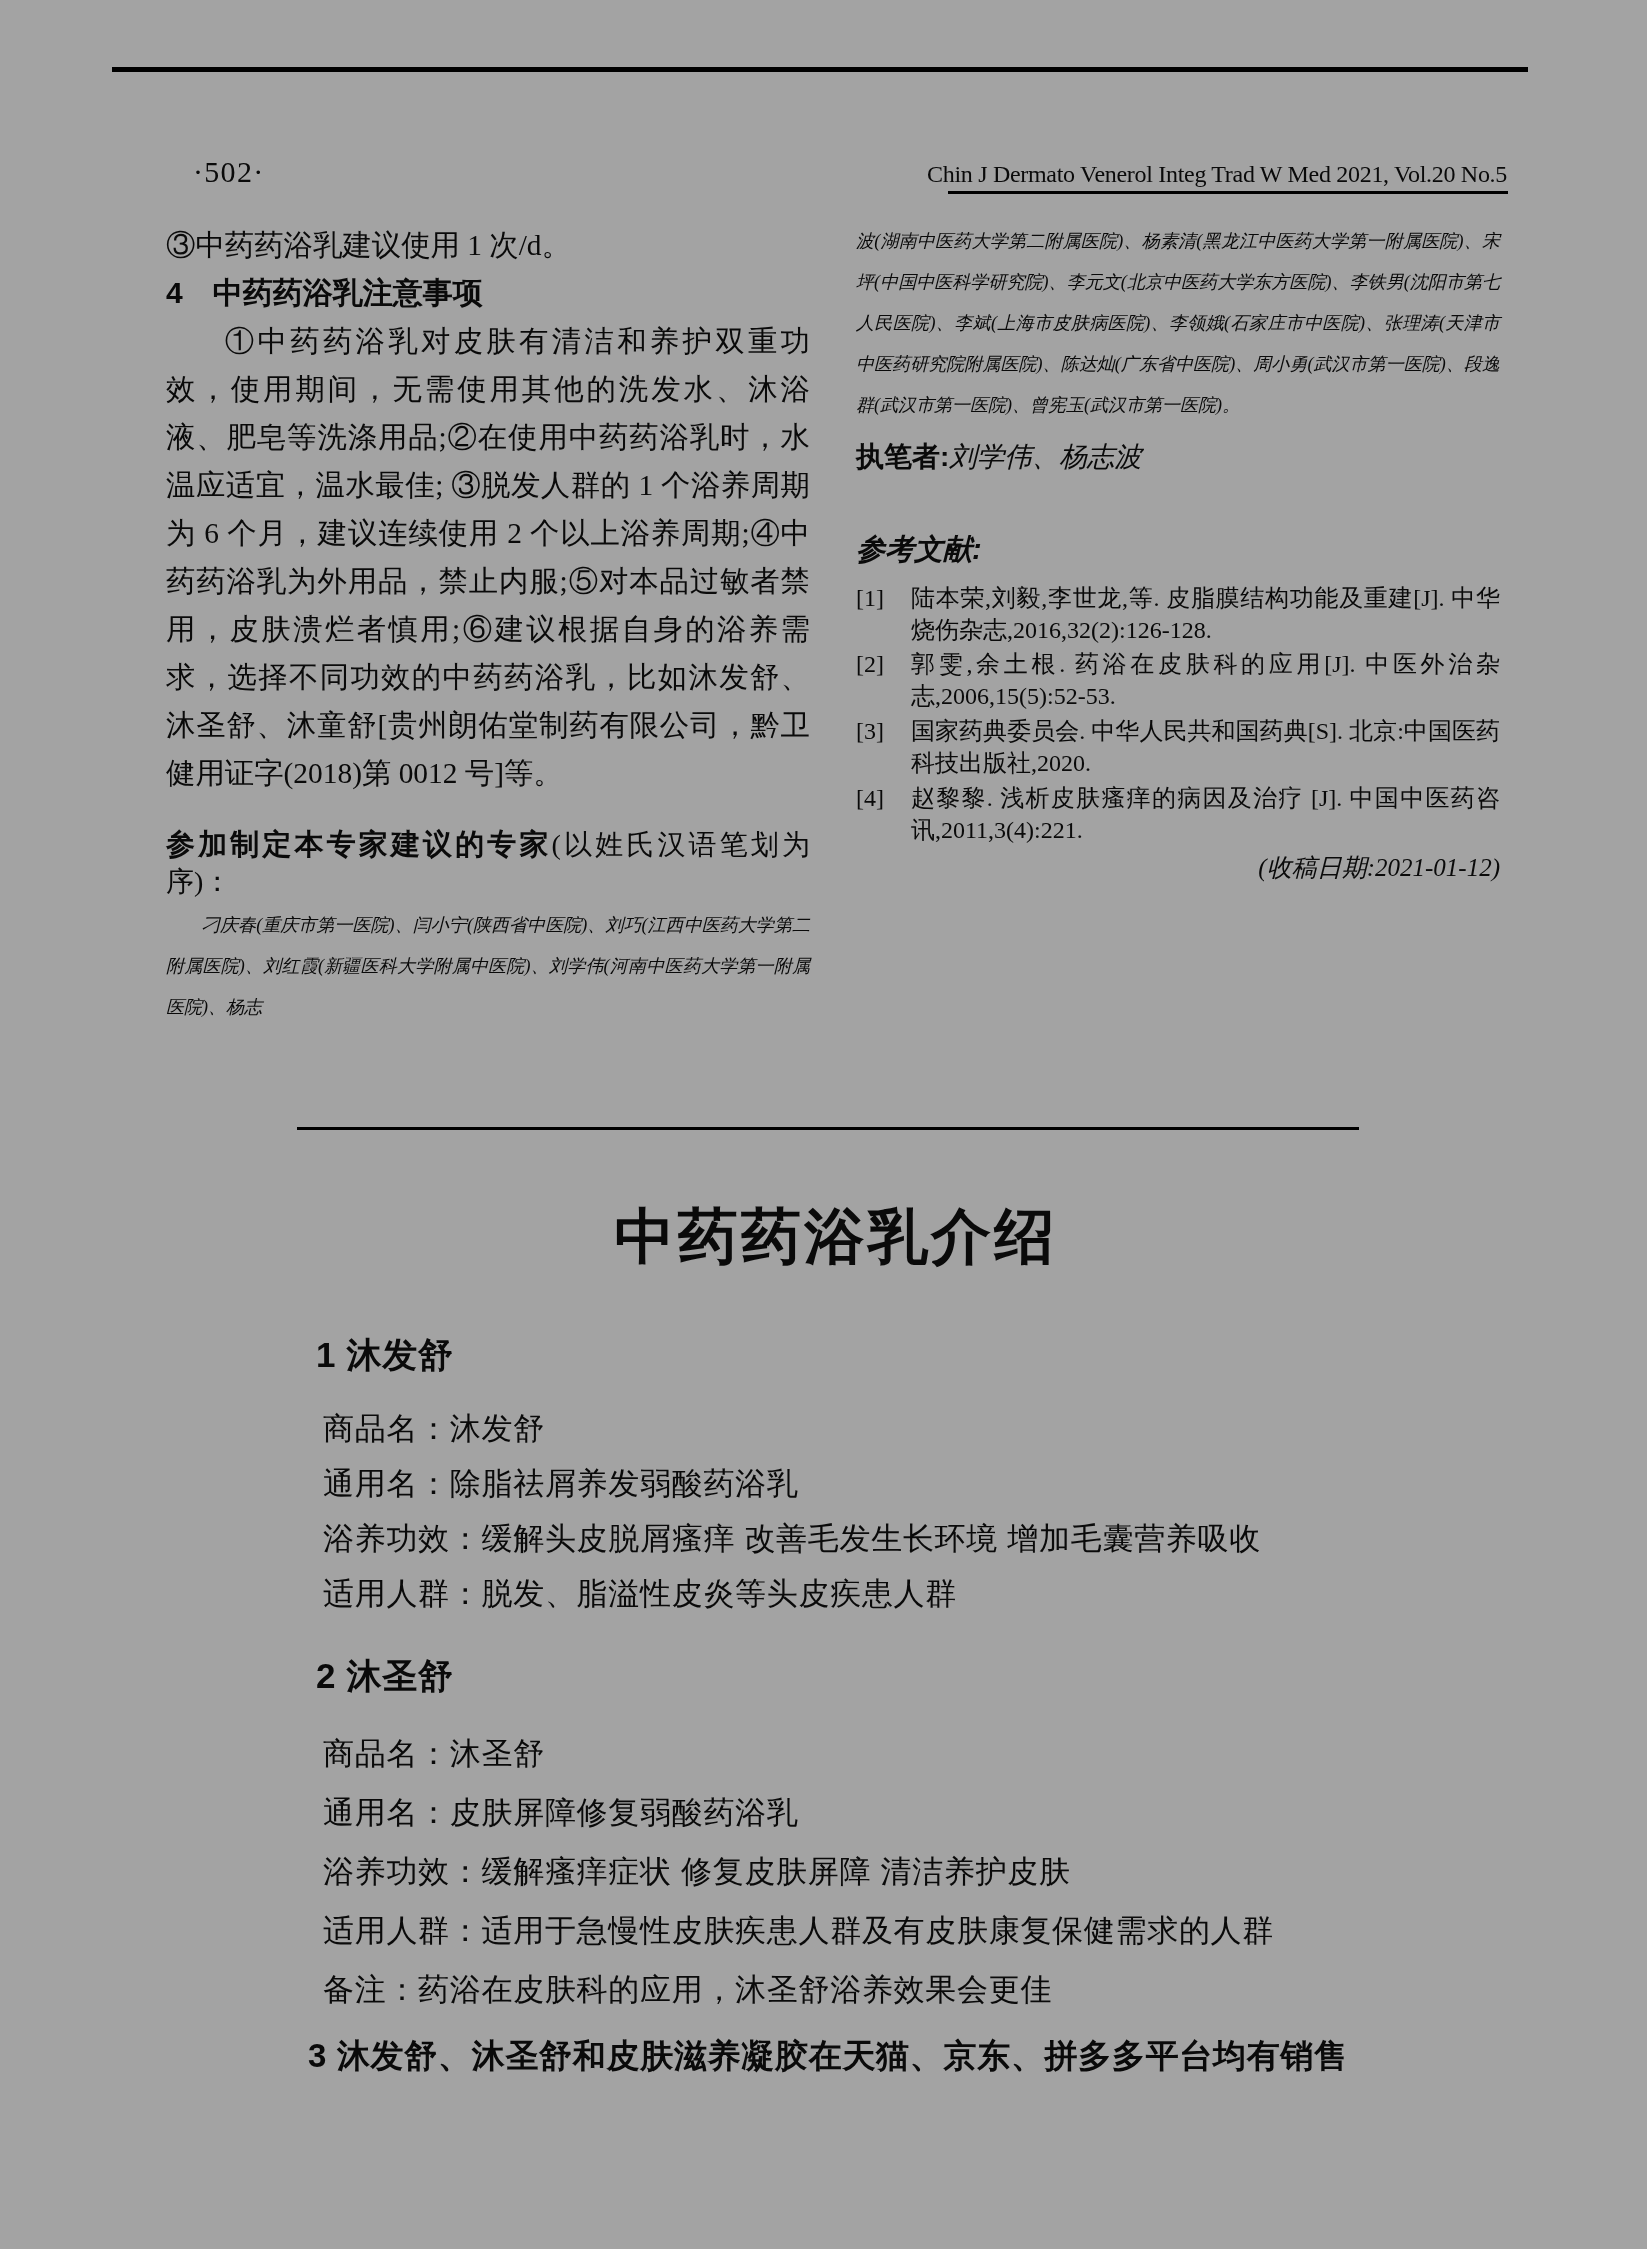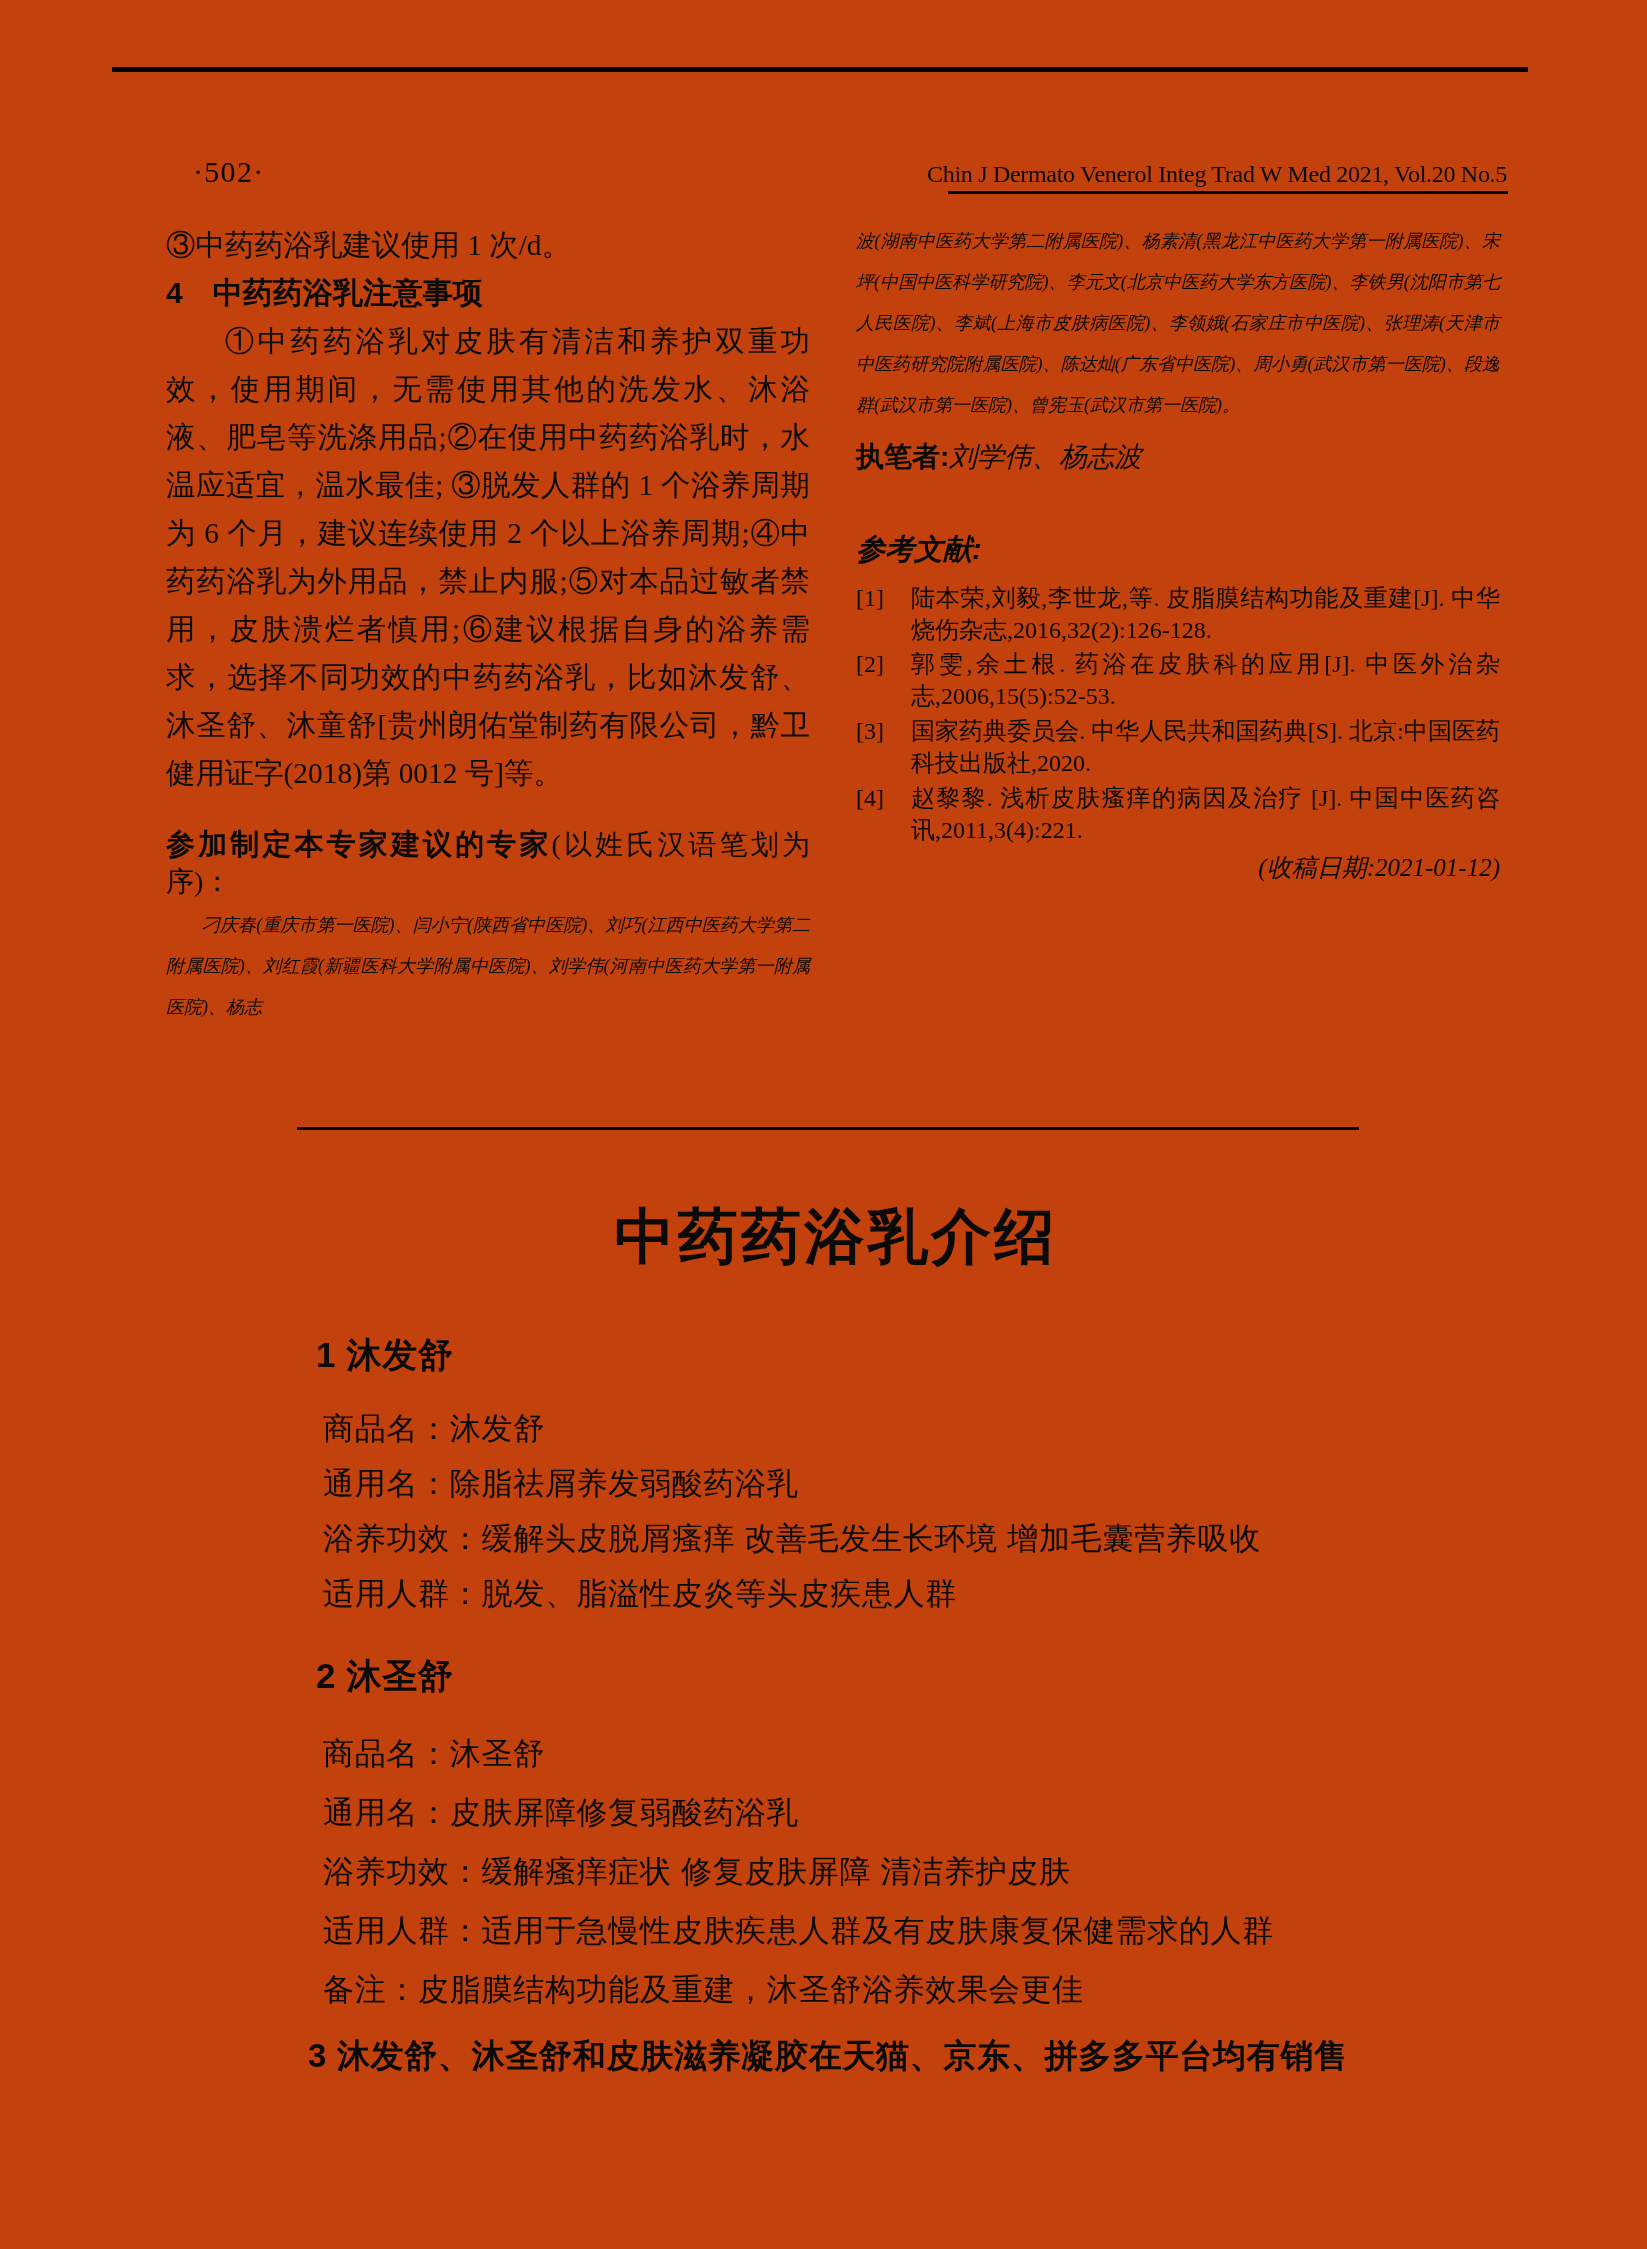--- a/index.html
+++ b/index.html
@@ -1,19 +1,19 @@
 <!DOCTYPE html>
 <html style="font-size:10.5px"><head>
 <meta charset="utf-8">
 <style>
   html,body{margin:0;padding:0;background:#ffffff;}
   .page{
     position:relative;
     width:1648px;height:2250px;
-    background:#c2410c;
+    background:#a3a3a3;
     color:#0a0a0a;
     overflow:hidden;
     font-family:"Liberation Serif","DejaVu Serif",serif;
   }
   
   .topbar{position:absolute;left:112px;top:67px;width:1416px;height:4.6px;background:#000;}
   .pageno{position:absolute;left:193px;top:157px;font-size:30px;line-height:30px;letter-spacing:1.3px;}
   .jheader{
     position:absolute;right:141px;top:161px;
     font-size:24px;line-height:26px;white-space:nowrap;
@@ -117,19 +117,19 @@
     <p>浴养功效：缓解头皮脱屑瘙痒 改善毛发生长环境 增加毛囊营养吸收</p>
     <p>适用人群：脱发、脂溢性皮炎等头皮疾患人群</p>
   </div>
 
   <div class="product s2">
     <h2>2 沐圣舒</h2>
     <p>商品名：沐圣舒</p>
     <p>通用名：皮肤屏障修复弱酸药浴乳</p>
     <p>浴养功效：缓解瘙痒症状 修复皮肤屏障 清洁养护皮肤</p>
     <p>适用人群：适用于急慢性皮肤疾患人群及有皮肤康复保健需求的人群</p>
-    <p>备注：皮脂膜结构功能及重建，沐圣舒浴养效果会更佳</p>
+    <p>备注：药浴在皮肤科的应用，沐圣舒浴养效果会更佳</p>
   </div>
 
   <h2 class="s3-heading">3 沐发舒、沐圣舒和皮肤滋养凝胶在天猫、京东、拼多多平台均有销售</h2>
 
 </div>
 
 
 </body></html>

